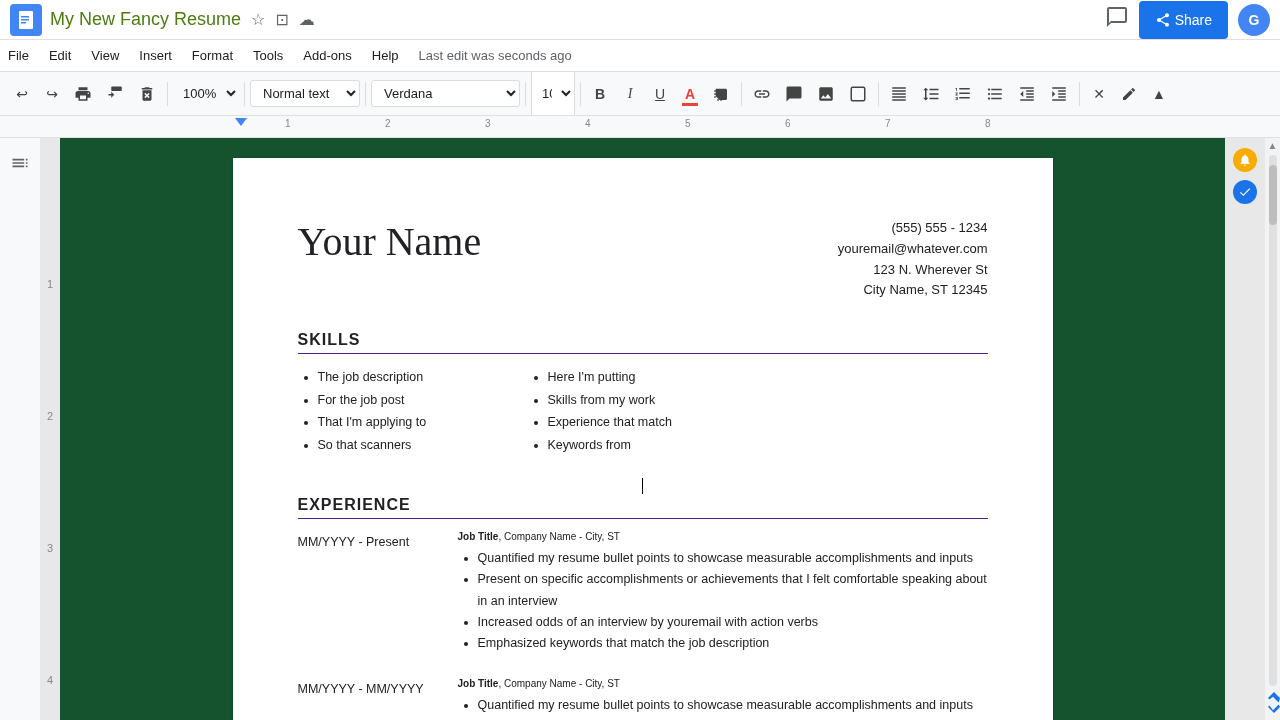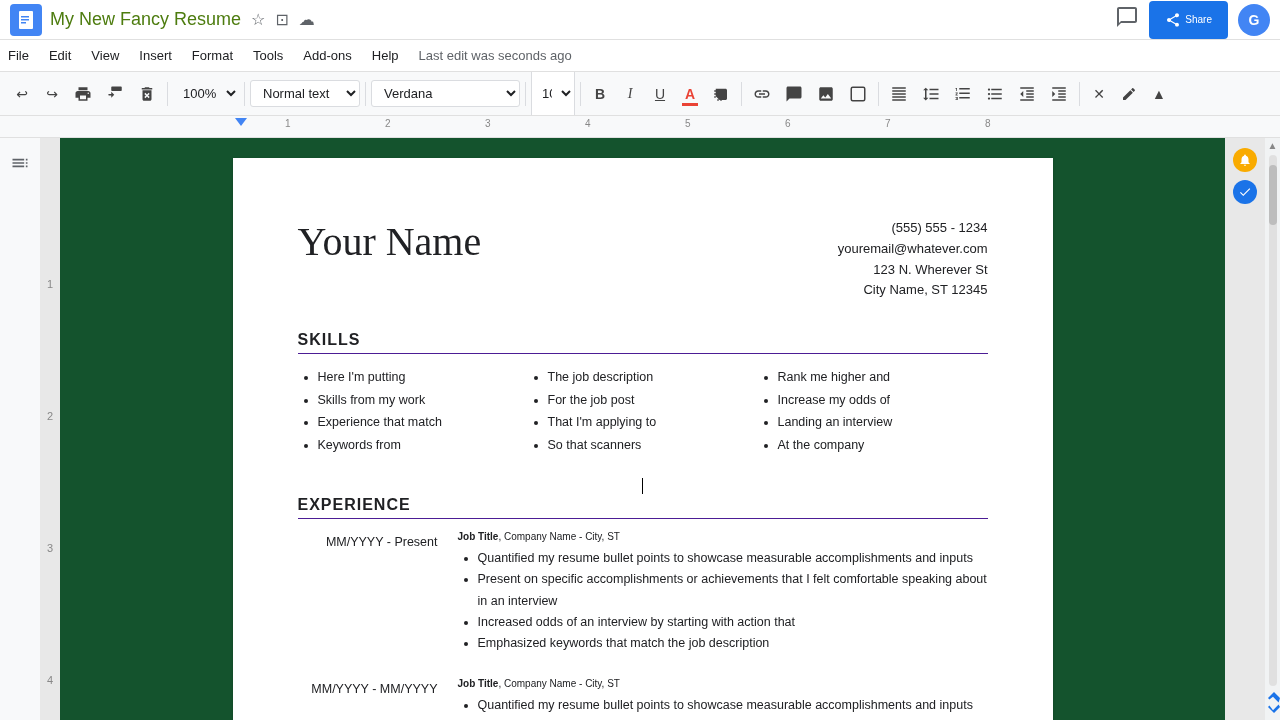--- a/index.html
+++ b/index.html
@@ -23,21 +23,21 @@
       margin-right: 8px; flex-shrink: 0;
     }
     .title-text { font-size: 18px; color: #4d7c0f; margin-right: 8px; }
     .title-icons { display: flex; gap: 6px; align-items: center; margin-right: auto; }
     .title-icon-btn { color: #5f6368; font-size: 16px; cursor: pointer; background: none; border: none; padding: 2px; }
 
     .header-right { display: flex; align-items: center; gap: 10px; }
     .comment-btn { background: none; border: none; cursor: pointer; color: #5f6368; font-size: 20px; }
     .share-btn {
       background: #1a73e8; color: white; border: none; border-radius: 4px;
-      padding: 11px 16px; font-size: 10px; cursor: pointer; display: flex; align-items: center; gap: 4px;
+      padding: 11px 16px; font-size: 14px; cursor: pointer; display: flex; align-items: center; gap: 4px;
     }
     .avatar { width: 32px; height: 32px; border-radius: 50%; background: #4285f4; color: white; display: flex; align-items: center; justify-content: center; font-size: 14px; font-weight: bold; }
 
     
     .menu-bar {
       display: flex;
       align-items: center;
       background: white;
       height: 32px;
       padding: 0 0;
@@ -181,21 +181,21 @@
       text-transform: uppercase; letter-spacing: 1px;
       border-bottom: 1px solid #4c1d95;
       padding-bottom: 4px; margin-bottom: 12px;
     }
 
     .skills-grid { display: grid; grid-template-columns: 1fr 1fr 1fr; gap: 0; }
     .skills-col ul { list-style: disc; padding-left: 20px; }
     .skills-col ul li { font-size: 12.5px; color: #202124; line-height: 1.8; }
 
     .experience-entry { display: flex; gap: 20px; margin-bottom: 24px; }
-    .exp-date { font-size: 12.5px; color: #202124; width: 140px; flex-shrink: 0; line-height: 1.8; white-space: nowrap; text-align: right; }
+    .exp-date { font-size: 12.5px; color: #202124; width: 140px; flex-shrink: 0; line-height: 1.8; white-space: nowrap; }
     .exp-content { flex: 1; }
     .exp-title { font-size: 10px; color: #202124; margin-bottom: 6px; }
     .exp-title strong { font-weight: bold; }
     .exp-bullets { list-style: disc; padding-left: 20px; }
     .exp-bullets li { font-size: 12.5px; color: #202124; line-height: 1.7; }
 
     
     .right-sidebar {
       width: 40px;
       display: flex;
@@ -460,40 +460,32 @@
           <div>123 N. Wherever St</div>
           <div>City Name, ST 12345</div>
         </div>
       </div>
 
       <div class="resume-section">
         <div class="section-title">SKILLS</div>
         <div class="skills-grid">
           <div class="skills-col">
             <ul>
-              <li>Here I'm putting</li>
-              <li>Skills from my work</li>
-              <li>Experience that match</li>
-              <li>Keywords from</li>
-            </ul>
-          </div>
-          <div class="skills-col">
-            <ul>
               <li>The job description</li>
               <li>For the job post</li>
               <li>That I'm applying to</li>
               <li>So that scanners</li>
             </ul>
           </div>
           <div class="skills-col">
             <ul>
-              <li>Rank me higher and</li>
-              <li>Increase my odds of</li>
-              <li>Landing an interview</li>
-              <li>At the company</li>
+              <li>Here I'm putting</li>
+              <li>Skills from my work</li>
+              <li>Experience that match</li>
+              <li>Keywords from</li>
             </ul>
           </div>
         </div>
       </div>
 
       <div style="text-align:center; height: 20px; display:flex; align-items:center; justify-content:center;">
         <span class="cursor-blink"></span>
       </div>
 
       <div class="resume-section">
@@ -501,21 +493,21 @@
 
         <div class="experience-entry">
           <div class="exp-date">MM/YYYY - Present</div>
           <div class="exp-content">
             <div class="exp-title">
               <strong>Job Title</strong><span>, Company Name - City, ST</span>
             </div>
             <ul class="exp-bullets">
               <li>Quantified my resume bullet points to showcase measurable accomplishments and inputs</li>
               <li>Present on specific accomplishments or achievements that I felt comfortable speaking about in an interview</li>
-              <li>Increased odds of an interview by starting with action that</li>
+              <li>Increased odds of an interview by youremail with action verbs</li>
               <li>Emphasized keywords that match the job description</li>
             </ul>
           </div>
         </div>
 
         <div class="experience-entry">
           <div class="exp-date">MM/YYYY - MM/YYYY</div>
           <div class="exp-content">
             <div class="exp-title">
               <strong>Job Title</strong><span>, Company Name - City, ST</span>

